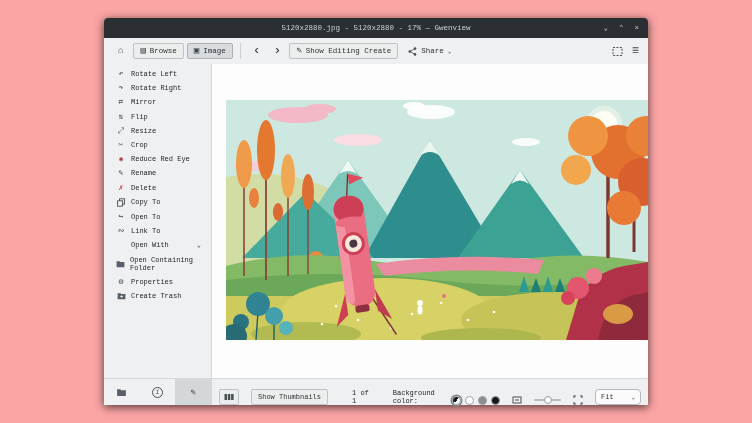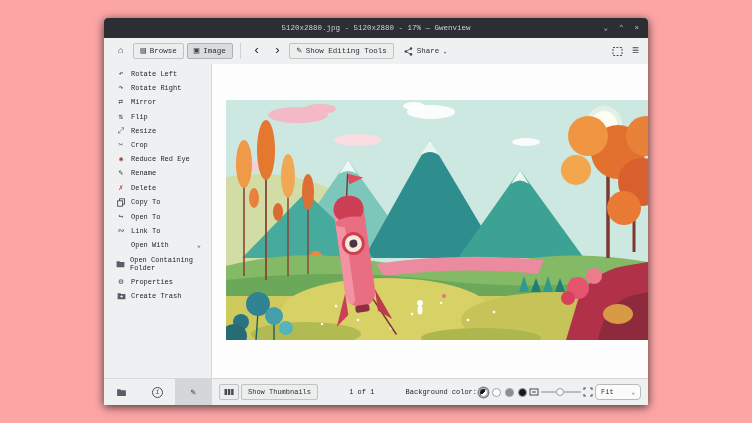--- a/index.html
+++ b/index.html
@@ -45,21 +45,21 @@
   .artwork{position:absolute;left:14px;top:36px;width:422px;height:240px;display:block;}
 
   
   .bottombar{position:absolute;left:0;right:0;bottom:0;height:26px;background:#eff0f1;
              border-top:1px solid #d5d7d8;display:flex;align-items:stretch;}
   .side-tabs{width:108px;box-sizing:border-box;border-right:1px solid #d5d7d8;display:flex;}
   .side-tab{flex:1;display:flex;align-items:center;justify-content:center;color:#3f454a;font-size:9px;}
   .side-tab.active{background:#d4d7d9;}
   .info-circle{width:9px;height:9px;border:1px solid #474e54;border-radius:50%;font-size:6.5px;
                display:flex;align-items:center;justify-content:center;font-style:italic;color:#474e54;}
-  .status{flex:1;display:flex;align-items:center;gap:2px;padding:0 7px;font-size:7px;color:#232629;}
+  .status{flex:1;display:flex;align-items:flex-end;gap:12px;padding:0 7px;font-size:7px;color:#232629;}
   .sbtn{display:flex;align-items:center;gap:4px;border:1px solid #bfc3c5;background:#eceded;
         border-radius:2px;padding:3px 6px;font-size:7px;color:#2c3034;white-space:nowrap;}
   .sbtn.icon-only{padding:3px 4px;}
   .spacer{flex:1;}
   .swatches{display:flex;align-items:center;gap:4px;}
   .swatch{width:9px;height:9px;border-radius:50%;border:1px solid #9aa0a4;box-sizing:border-box;}
   .swatch.selected{box-shadow:0 0 0 1.5px #7d8387;}
   .slider{position:relative;width:40px;height:10px;}
   .slider .track{position:absolute;left:0;right:0;top:4px;height:2px;background:#b9bdbf;border-radius:1px;}
   .slider .knob{position:absolute;left:38%;top:1px;width:8px;height:8px;border-radius:50%;
@@ -94,21 +94,21 @@
       </div>
       <div class="tbtn checked">
         <span class="glyph">▣</span>
         <span>Image</span>
       </div>
       <div class="tsep"></div>
       <span class="nav-arrow">‹</span>
       <span class="nav-arrow">›</span>
       <div class="tbtn framed">
         <span class="glyph">✎</span>
-        <span>Show Editing Tools</span>
+        <span>Show Editing Create</span>
       </div>
       <div class="tbtn">
         <span class="mini-icon">
           <svg width="9" height="9" viewBox="0 0 9 9">
             <path d="M1.8 4.5L7 1.6M1.8 4.5L7 7.4" stroke="#474e54" stroke-width="0.8" fill="none"></path>
             <circle cx="1.8" cy="4.5" r="1.3" fill="#474e54"></circle>
             <circle cx="7" cy="1.6" r="1.3" fill="#474e54"></circle>
             <circle cx="7" cy="7.4" r="1.3" fill="#474e54"></circle>
           </svg>
         </span>

